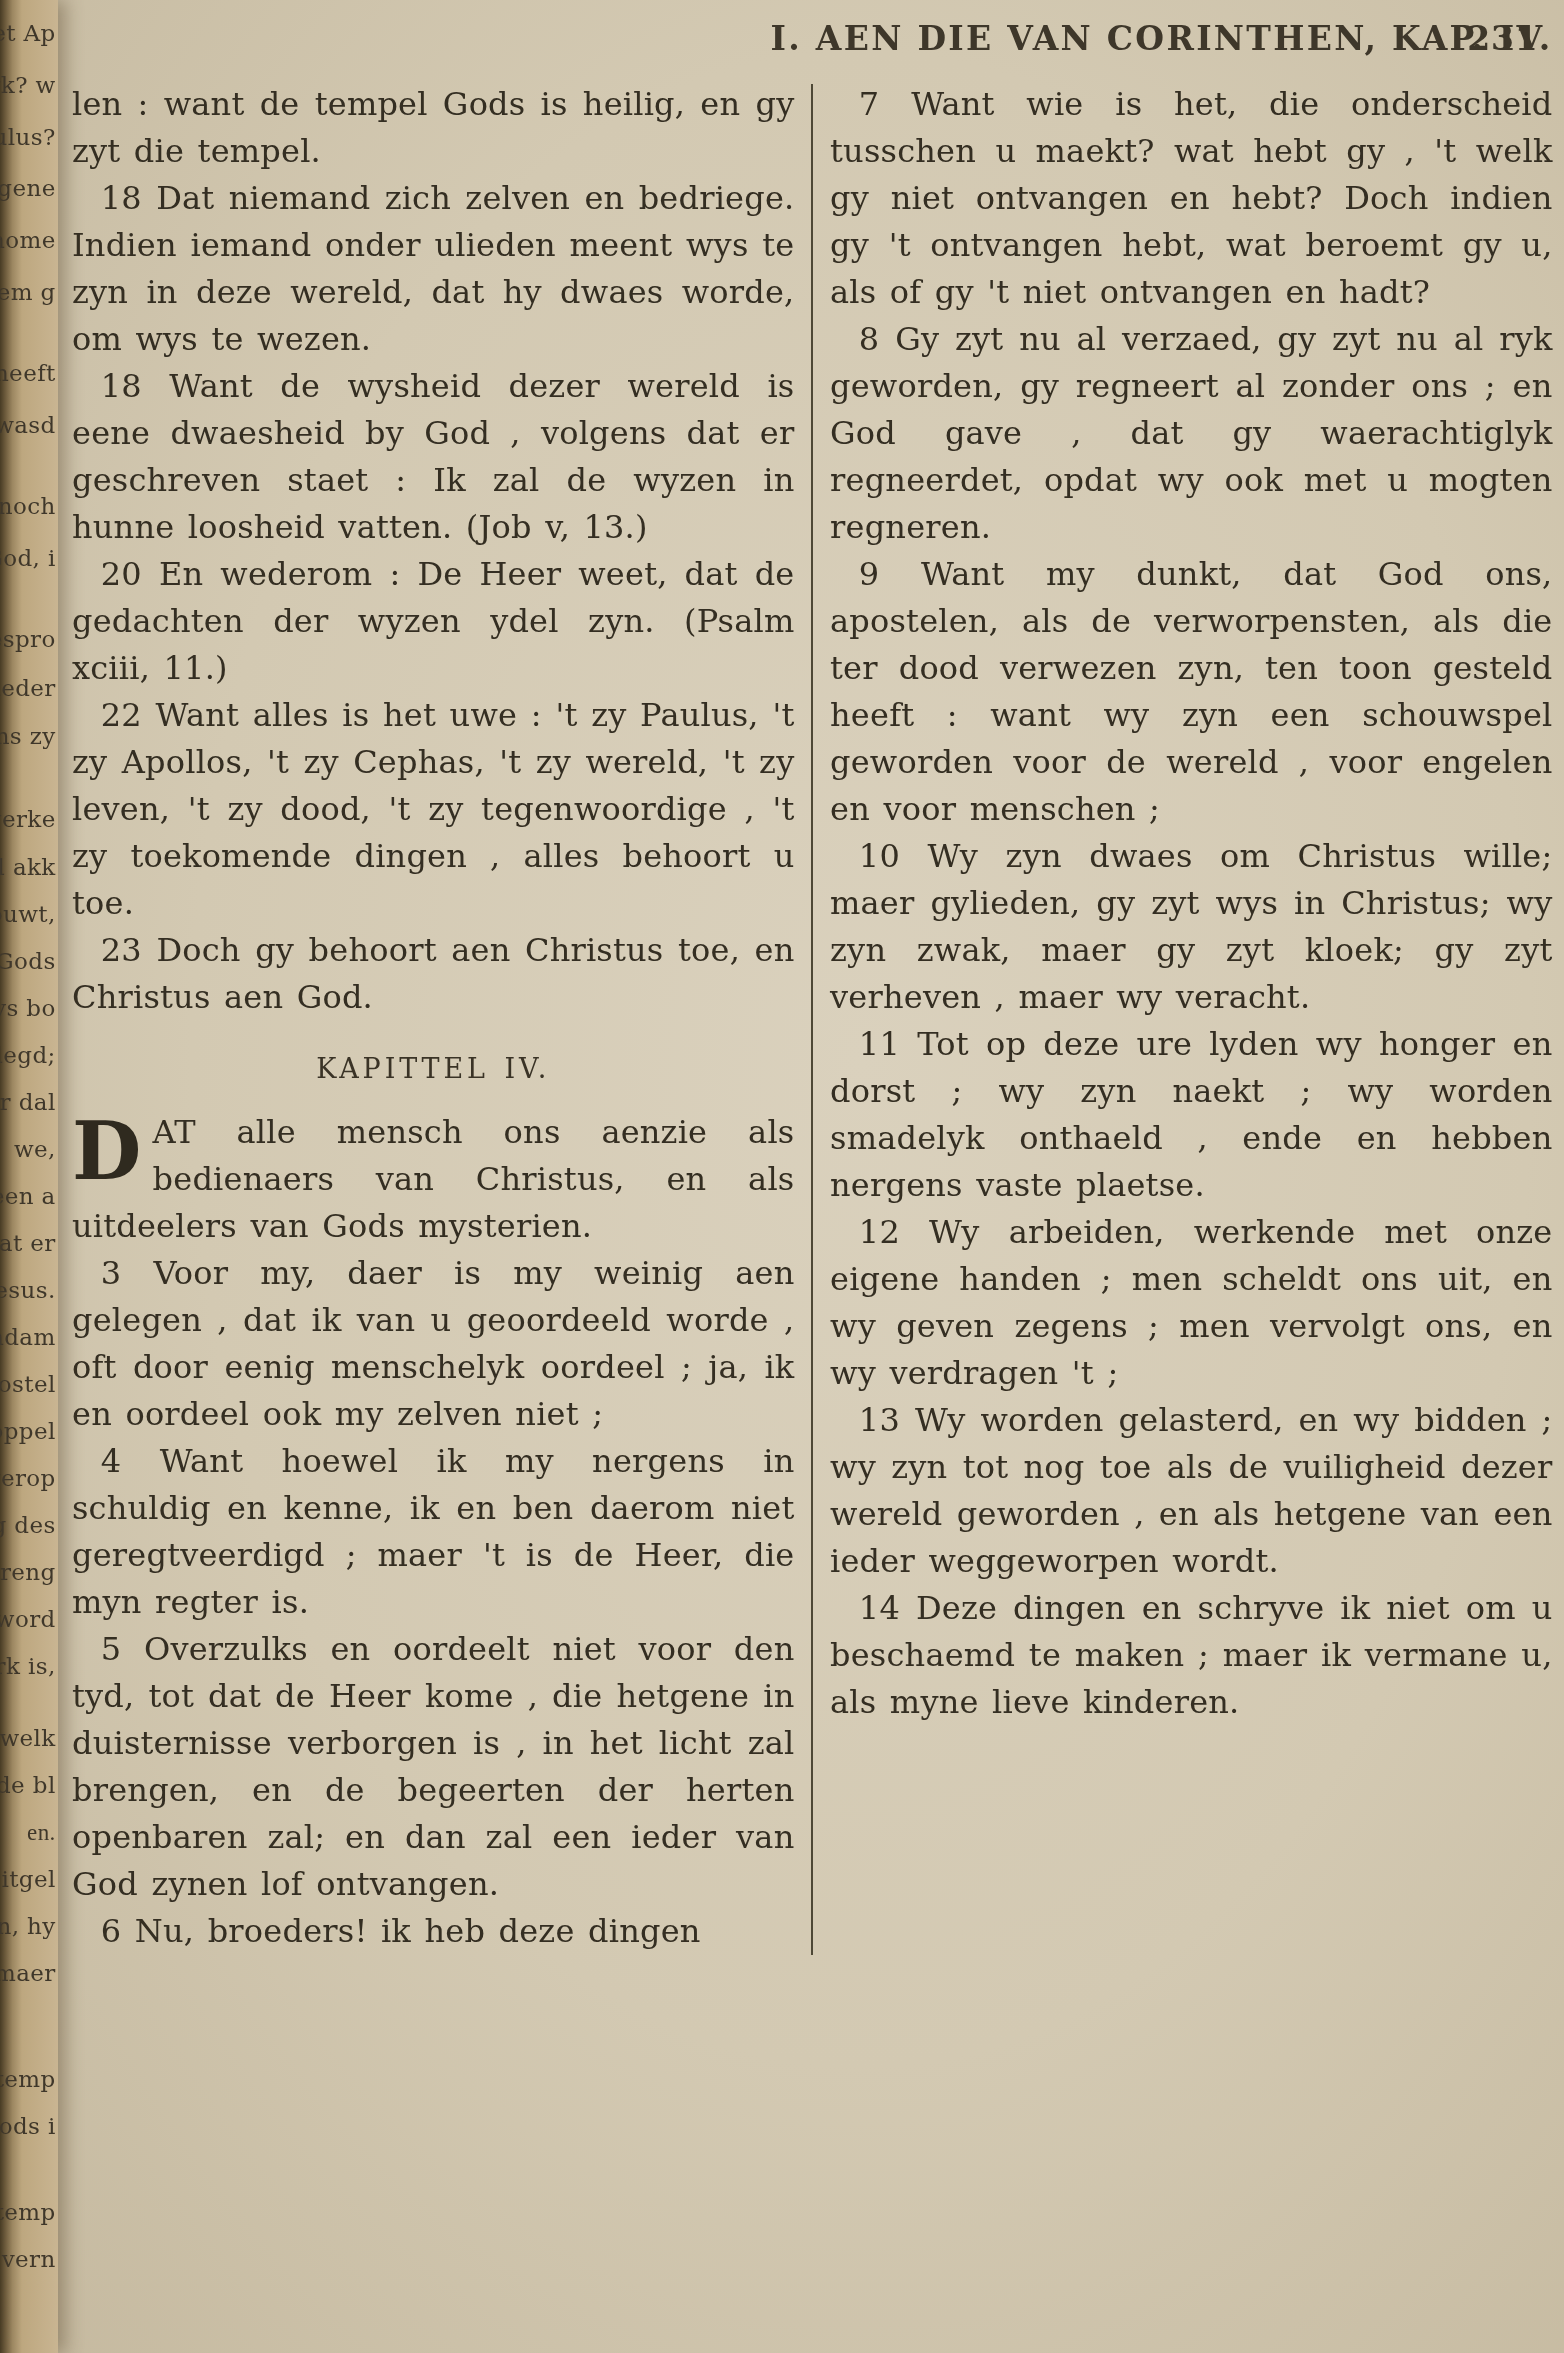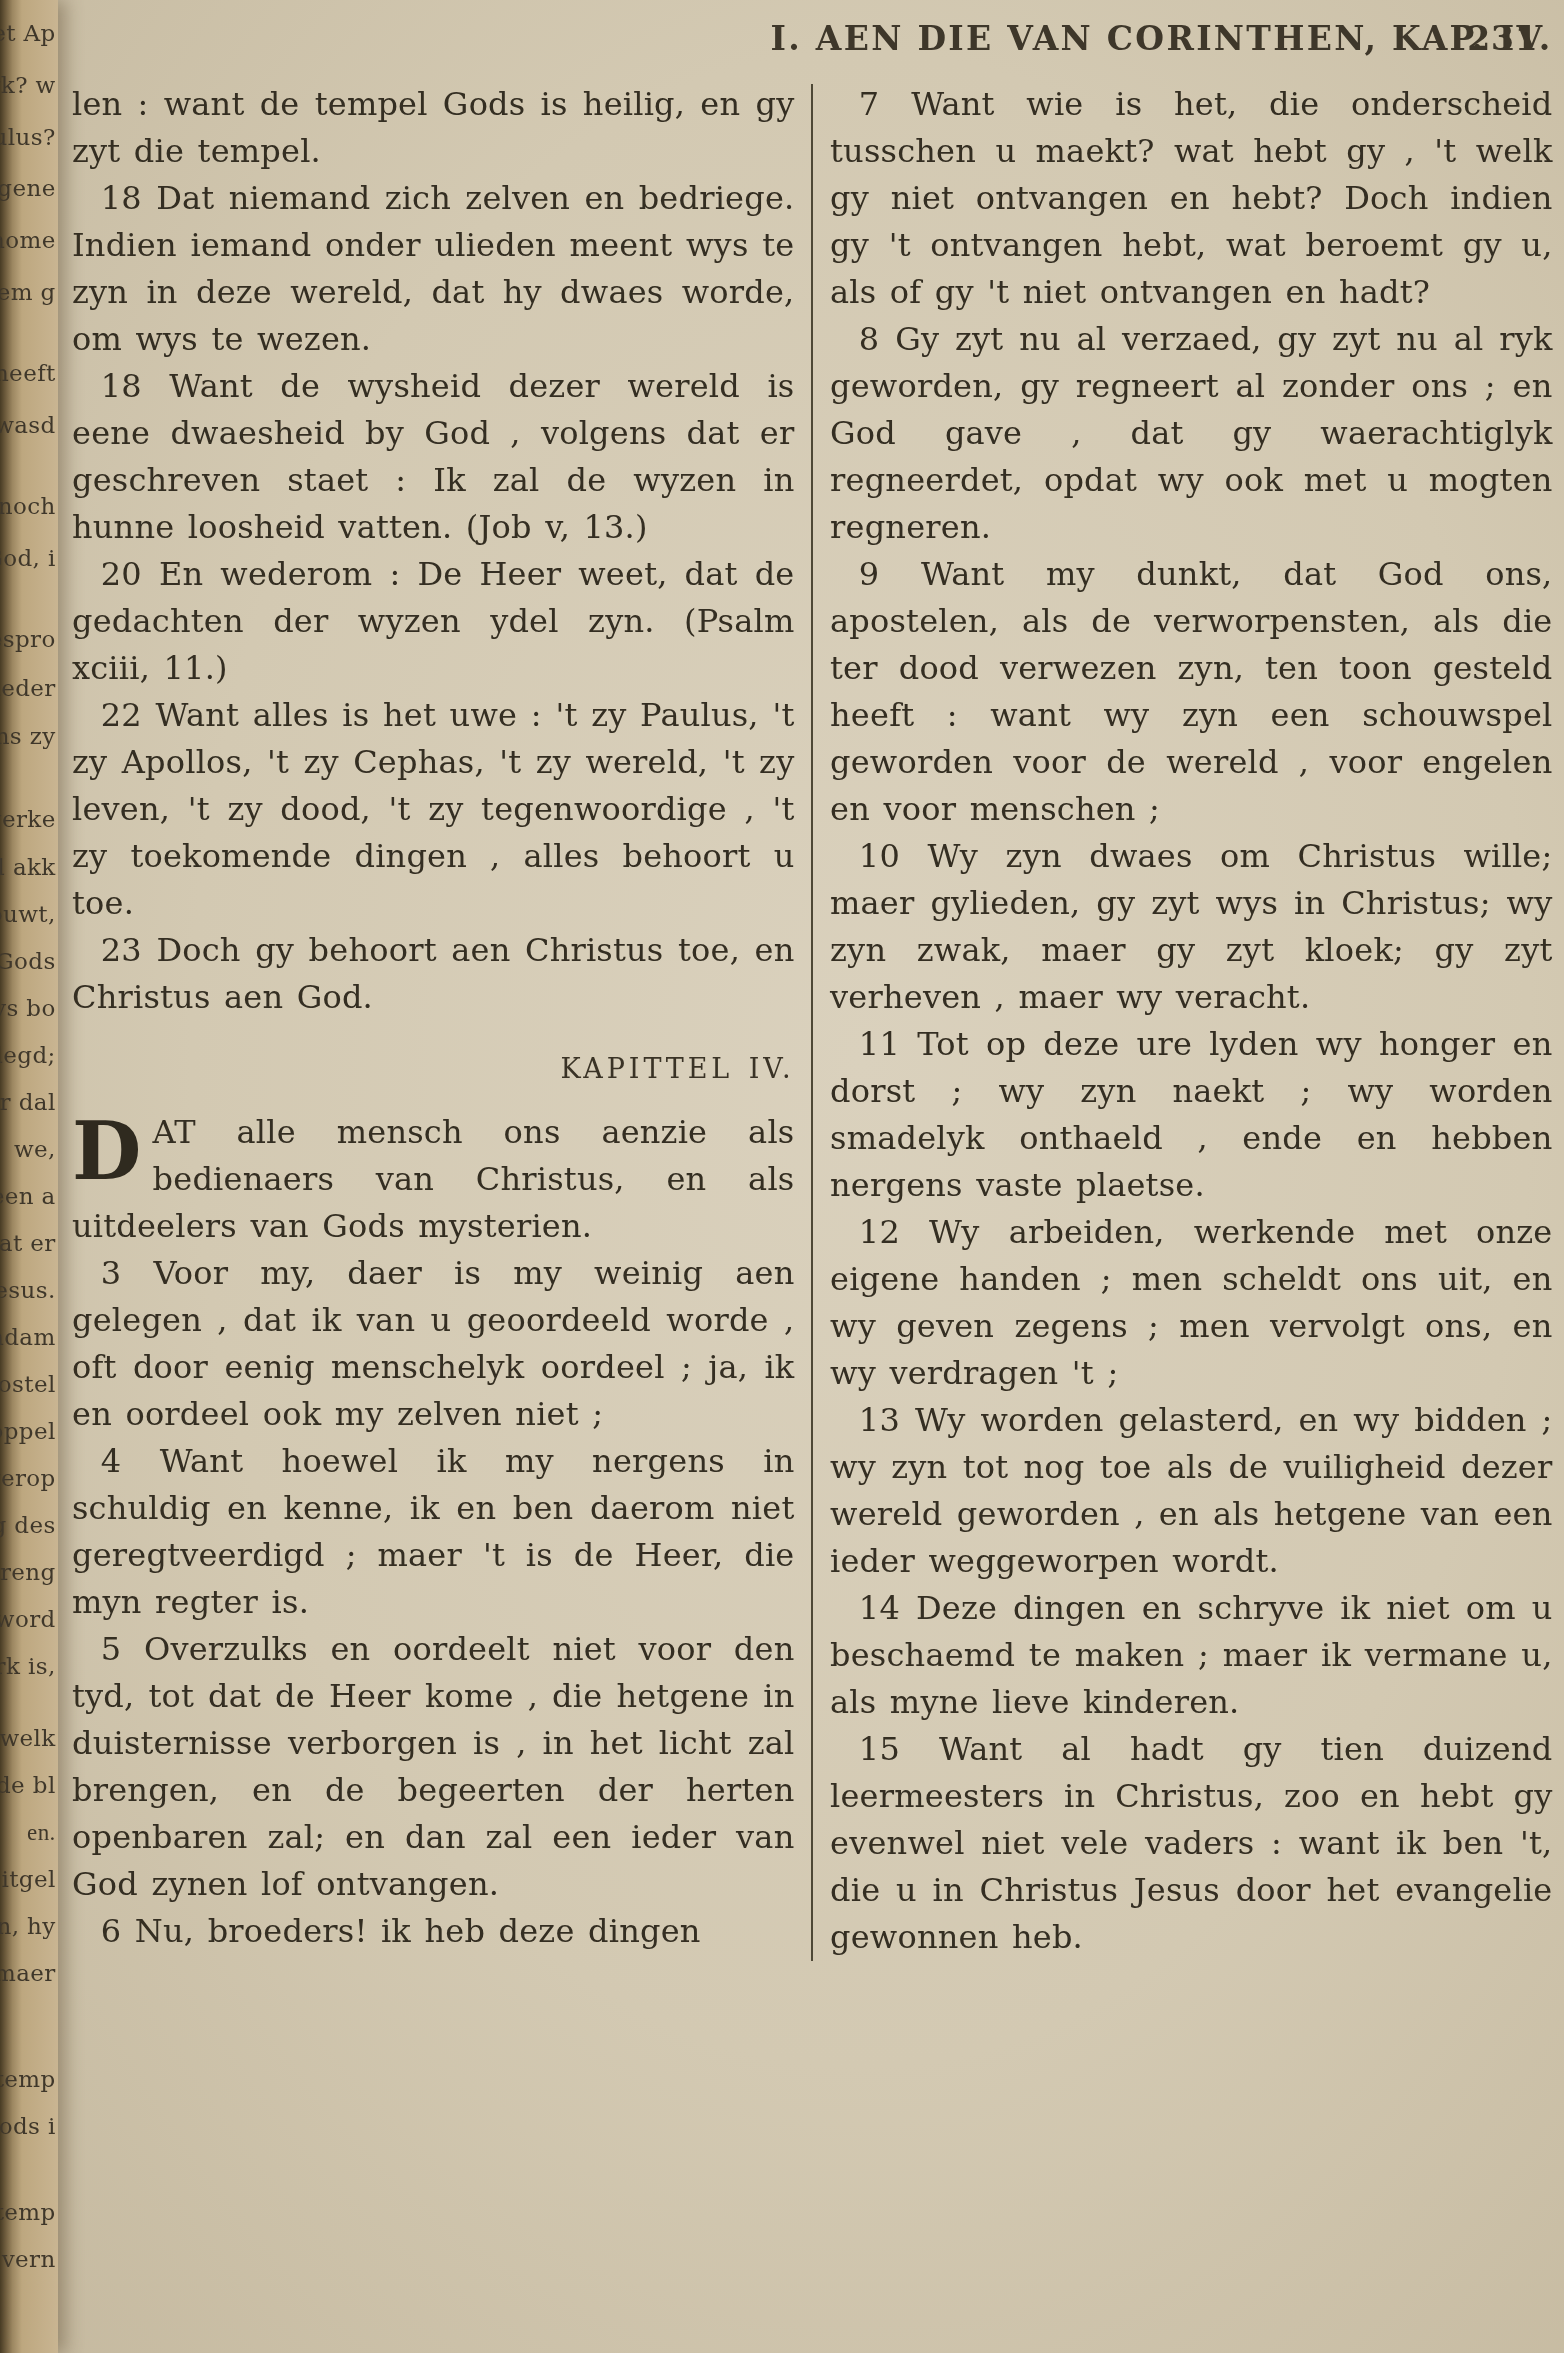--- a/index.html
+++ b/index.html
@@ -40,21 +40,21 @@
   .col {
     flex:1 1 0; font-size:32px; line-height:47px; text-align:justify;
     color:#342e22; word-spacing:3.1px; letter-spacing:0.2px;
   }
   .divider { width:1.6px; background:#4e4836; margin:3.1px 17px 0 17px; }
 
   .verse { text-indent:0.9em; }
   .verse.cont, .verse.dropcap { text-indent:0; }
 
   .chap-heading {
-    text-align:right; font-size:27px; letter-spacing:3.9px;
+    text-align:center; font-size:27px; letter-spacing:3.9px;
     margin:23.5px 0 17px 0; color:#3a3326;
   }
 
   .cap {
     float:left; font-size:80px; line-height:72px; font-weight:bold;
     padding:6.3px 11px 0 0; color:#2f2a1f;
   }
 </style>
 </head>
 <body>
@@ -131,19 +131,18 @@
       <div class="divider"></div>
       <div class="col">
           <p class="verse verse">7 Want wie is het, die onderscheid tusschen u maekt? wat hebt gy , 't welk gy niet ontvangen en hebt? Doch indien gy 't ontvangen hebt, wat beroemt gy u, als of gy 't niet ontvangen en hadt?</p>
           <p class="verse verse">8 Gy zyt nu al verzaed, gy zyt nu al ryk geworden, gy regneert al zonder ons ; en God gave , dat gy waerachtiglyk regneerdet, opdat wy ook met u mogten regneren.</p>
           <p class="verse verse">9 Want my dunkt, dat God ons, apostelen, als de verworpensten, als die ter dood verwezen zyn, ten toon gesteld heeft : want wy zyn een schouwspel geworden voor de wereld , voor engelen en voor menschen ;</p>
           <p class="verse verse">10 Wy zyn dwaes om Christus wille; maer gylieden, gy zyt wys in Christus; wy zyn zwak, maer gy zyt kloek; gy zyt verheven , maer wy veracht.</p>
           <p class="verse verse">11 Tot op deze ure lyden wy honger en dorst ; wy zyn naekt ; wy worden smadelyk onthaeld , ende en hebben nergens vaste plaetse.</p>
           <p class="verse verse">12 Wy arbeiden, werkende met onze eigene handen ; men scheldt ons uit, en wy geven zegens ; men vervolgt ons, en wy verdragen 't ;</p>
           <p class="verse verse">13 Wy worden gelasterd, en wy bidden ; wy zyn tot nog toe als de vuiligheid dezer wereld geworden , en als hetgene van een ieder weggeworpen wordt.</p>
           <p class="verse verse">14 Deze dingen en schryve ik niet om u beschaemd te maken ; maer ik vermane u, als myne lieve kinderen.</p>
-          <p class="verse verse">15 Want al hadt gy tien duizend leermeesters in Christus, zoo en hebt gy evenwel niet vele vaders : want ik ben 't, die u in Christus Jesus door het evangelie gewonnen heb.</p>
         </div>
     </div>
 
   </div>
 </div>
 
 
 </body></html>

